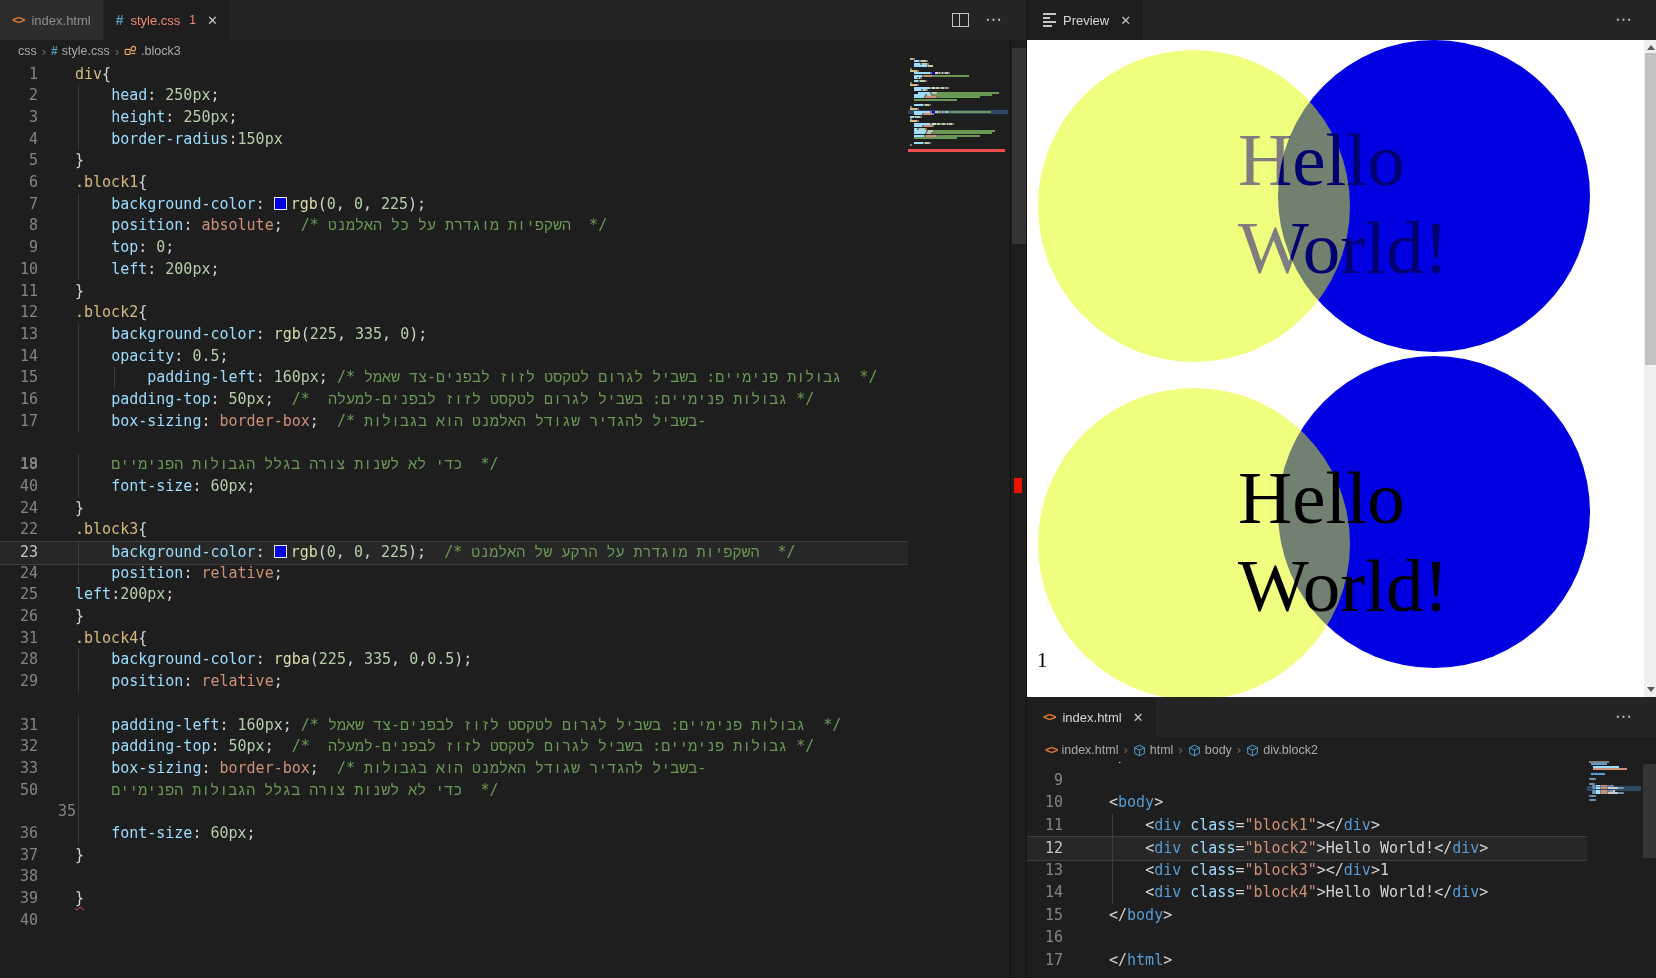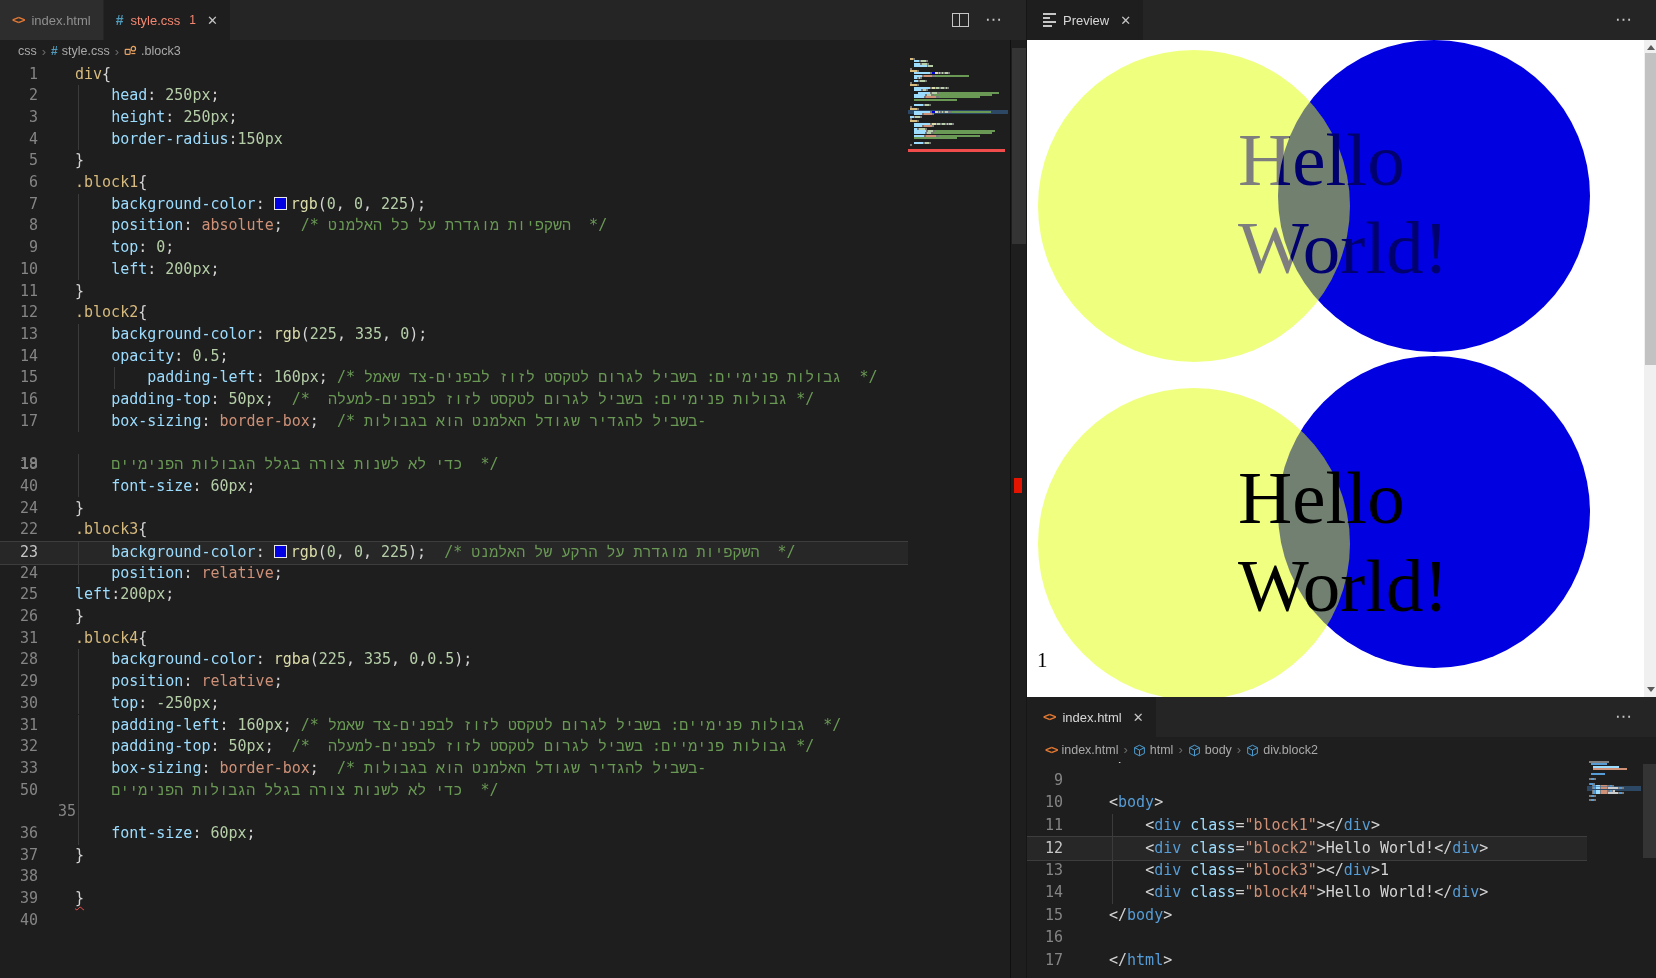--- a/index.html
+++ b/index.html
@@ -139,21 +139,20 @@
       <div class="row" style="top: 413.8px; height: 21.7px; width: 908px; line-height: 21.7px;"><span class="ln" style="width: 38px;">40</span><span class="guide" style="left: 78px;"></span><span class="lc" style="left: 75px;"><span class="tk-ws">    </span><span class="tk-pn">font-size</span><span class="tk-pu">: </span><span class="tk-val">60px</span><span class="tk-pu">;</span></span></div>
       <div class="row" style="top: 435.5px; height: 21.7px; width: 908px; line-height: 21.7px;"><span class="ln" style="width: 38px;">24</span><span class="lc" style="left: 75px;"><span class="tk-pu">}</span></span></div>
       <div class="row" style="top: 457.2px; height: 21.7px; width: 908px; line-height: 21.7px;"><span class="ln" style="width: 38px;">22</span><span class="lc" style="left: 75px;"><span class="tk-sel">.block3</span><span class="tk-pu">{</span></span></div>
       <div class="row cur" style="top: 478.9px; height: 21.7px; width: 908px; line-height: 21.7px;"><span class="ln" style="width: 38px;">23</span><span class="guide" style="left: 78px;"></span><span class="lc" style="left: 75px;"><span class="tk-ws">    </span><span class="tk-pn">background-color</span><span class="tk-pu">: </span><span class="tk-sw" style="background: rgb(0, 0, 225);"></span><span class="tk-fn">rgb</span><span class="tk-pu">(</span><span class="tk-val">0</span><span class="tk-pu">, </span><span class="tk-val">0</span><span class="tk-pu">, </span><span class="tk-val">225</span><span class="tk-pu">);  </span><span class="tk-com">/* השקפיות מוגדרת על הרקע של האלמנט  */</span></span></div>
       <div class="row" style="top: 500.6px; height: 21.7px; width: 908px; line-height: 21.7px;"><span class="ln" style="width: 38px;">24</span><span class="guide" style="left: 78px;"></span><span class="lc" style="left: 75px;"><span class="tk-ws">    </span><span class="tk-pn">position</span><span class="tk-pu">: </span><span class="tk-kw">relative</span><span class="tk-pu">;</span></span></div>
       <div class="row" style="top: 522.3px; height: 21.7px; width: 908px; line-height: 21.7px;"><span class="ln" style="width: 38px;">25</span><span class="lc" style="left: 75px;"><span class="tk-pn">left</span><span class="tk-pu">:</span><span class="tk-val">200px</span><span class="tk-pu">;</span></span></div>
       <div class="row" style="top: 544px; height: 21.7px; width: 908px; line-height: 21.7px;"><span class="ln" style="width: 38px;">26</span><span class="lc" style="left: 75px;"><span class="tk-pu">}</span></span></div>
       <div class="row" style="top: 565.7px; height: 21.7px; width: 908px; line-height: 21.7px;"><span class="ln" style="width: 38px;">31</span><span class="lc" style="left: 75px;"><span class="tk-sel">.block4</span><span class="tk-pu">{</span></span></div>
       <div class="row" style="top: 587.4px; height: 21.7px; width: 908px; line-height: 21.7px;"><span class="ln" style="width: 38px;">28</span><span class="guide" style="left: 78px;"></span><span class="lc" style="left: 75px;"><span class="tk-ws">    </span><span class="tk-pn">background-color</span><span class="tk-pu">: </span><span class="tk-fn">rgba</span><span class="tk-pu">(</span><span class="tk-val">225</span><span class="tk-pu">, </span><span class="tk-val">335</span><span class="tk-pu">, </span><span class="tk-val">0</span><span class="tk-pu">,</span><span class="tk-val">0.5</span><span class="tk-pu">);</span></span></div>
       <div class="row" style="top: 609.1px; height: 21.7px; width: 908px; line-height: 21.7px;"><span class="ln" style="width: 38px;">29</span><span class="guide" style="left: 78px;"></span><span class="lc" style="left: 75px;"><span class="tk-ws">    </span><span class="tk-pn">position</span><span class="tk-pu">: </span><span class="tk-kw">relative</span><span class="tk-pu">;</span></span></div>
-      <div class="row" style="top: 630.8px; height: 21.7px; width: 908px; line-height: 21.7px;"><span class="ln" style="width: 38px;">30</span><span class="guide" style="left: 78px;"></span><span class="lc" style="left: 75px;"><span class="tk-ws">    </span><span class="tk-pn">top</span><span class="tk-pu">: </span><span class="tk-val">-250px</span><span class="tk-pu">;</span></span></div>
       <div class="row" style="top: 652.5px; height: 21.7px; width: 908px; line-height: 21.7px;"><span class="ln" style="width: 38px;">31</span><span class="guide" style="left: 78px;"></span><span class="lc" style="left: 75px;"><span class="tk-ws">    </span><span class="tk-pn">padding-left</span><span class="tk-pu">: </span><span class="tk-val">160px</span><span class="tk-pu">; </span><span class="tk-com">/* גבולות פנימיים: בשביל לגרום לטקסט לזוז לבפנים-צד שאמל  */</span></span></div>
       <div class="row" style="top: 674.2px; height: 21.7px; width: 908px; line-height: 21.7px;"><span class="ln" style="width: 38px;">32</span><span class="guide" style="left: 78px;"></span><span class="lc" style="left: 75px;"><span class="tk-ws">    </span><span class="tk-pn">padding-top</span><span class="tk-pu">: </span><span class="tk-val">50px</span><span class="tk-pu">;  </span><span class="tk-com">/*  גבולות פנימיים: בשביל לגרום לטקסט לזוז לבפנים-למעלה */</span></span></div>
       <div class="row" style="top: 695.9px; height: 21.7px; width: 908px; line-height: 21.7px;"><span class="ln" style="width: 38px;">33</span><span class="guide" style="left: 78px;"></span><span class="lc" style="left: 75px;"><span class="tk-ws">    </span><span class="tk-pn">box-sizing</span><span class="tk-pu">: </span><span class="tk-kw">border-box</span><span class="tk-pu">;  </span><span class="tk-com">/* בשביל להגדיר שגודל האלמנט הוא בגבולות-</span></span></div>
       <div class="row" style="top: 717.6px; height: 21.7px; width: 908px; line-height: 21.7px;"><span class="ln" style="width: 38px;">50</span><span class="guide" style="left: 78px;"></span><span class="lc" style="left: 75px;"><span class="tk-ws">    </span><span class="tk-com">כדי לא לשנות צורה בגלל הגבולות הפנימיים  */</span></span></div>
       <div class="row" style="top: 739.3px; height: 21.7px; width: 908px; line-height: 21.7px;"><span class="ln" style="width: 38px; margin-left: 38px;">35</span><span class="guide" style="left: 78px;"></span><span class="lc" style="left: 75px;"></span></div>
       <div class="row" style="top: 761px; height: 21.7px; width: 908px; line-height: 21.7px;"><span class="ln" style="width: 38px;">36</span><span class="guide" style="left: 78px;"></span><span class="lc" style="left: 75px;"><span class="tk-ws">    </span><span class="tk-pn">font-size</span><span class="tk-pu">: </span><span class="tk-val">60px</span><span class="tk-pu">;</span></span></div>
       <div class="row" style="top: 782.7px; height: 21.7px; width: 908px; line-height: 21.7px;"><span class="ln" style="width: 38px;">37</span><span class="lc" style="left: 75px;"><span class="tk-pu">}</span></span></div>
       <div class="row" style="top: 804.4px; height: 21.7px; width: 908px; line-height: 21.7px;"><span class="ln" style="width: 38px;">38</span><span class="lc" style="left: 75px;"></span></div>
       <div class="row" style="top: 826.1px; height: 21.7px; width: 908px; line-height: 21.7px;"><span class="ln" style="width: 38px;">39</span><span class="lc" style="left: 75px;"><span class="tk-err">}</span></span></div>
       <div class="row" style="top: 847.8px; height: 21.7px; width: 908px; line-height: 21.7px;"><span class="ln" style="width: 38px;">40</span><span class="lc" style="left: 75px;"></span></div>

